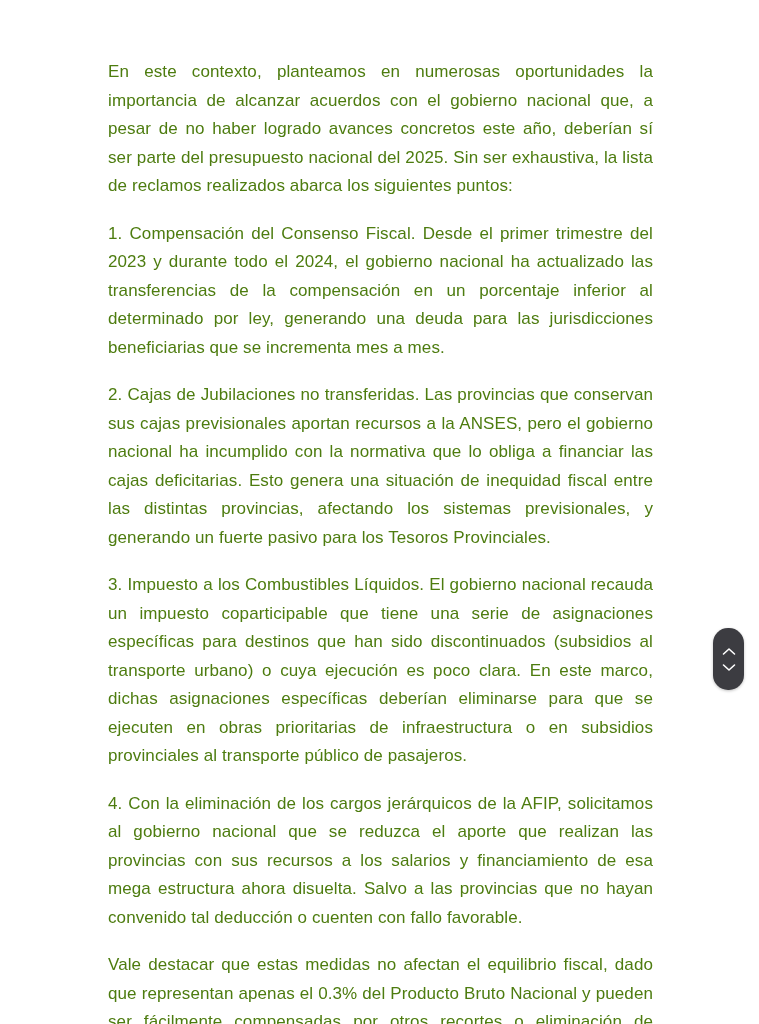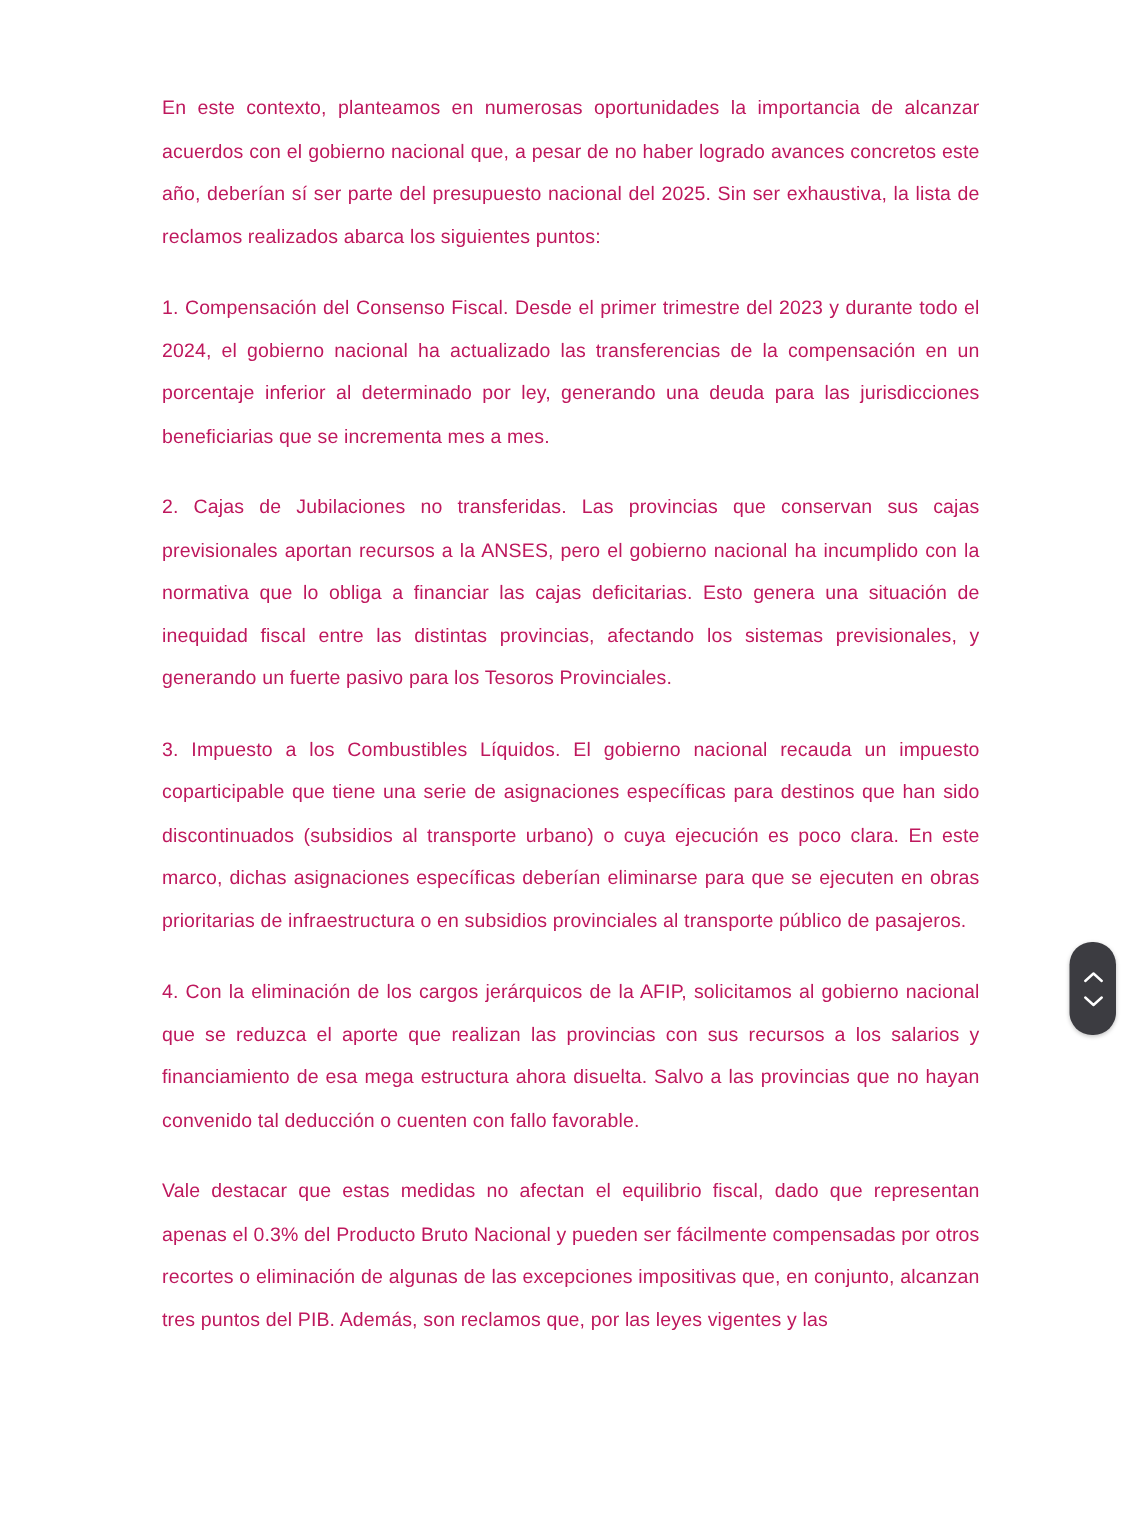--- a/index.html
+++ b/index.html
@@ -24,26 +24,26 @@
     background: #ffffff;
   }
   .doc-body {
     position: absolute;
     left: 108px;
     top: 58px;
     width: 545px;
   }
   .para {
     margin: 0 0 19px 0;
-    font-size: 13px;
+    font-size: 17px;
     line-height: 28.5px;
     text-align: justify;
     text-justify: inter-word;
     letter-spacing: 0.1px;
-    color: #be185d;
+    color: #4d7c0f;
   }
   .para:last-child {
     margin-bottom: 0;
   }
   
   .scroll-widget {
     position: absolute;
     right: 15px;
     top: 628px;
     width: 31px;

